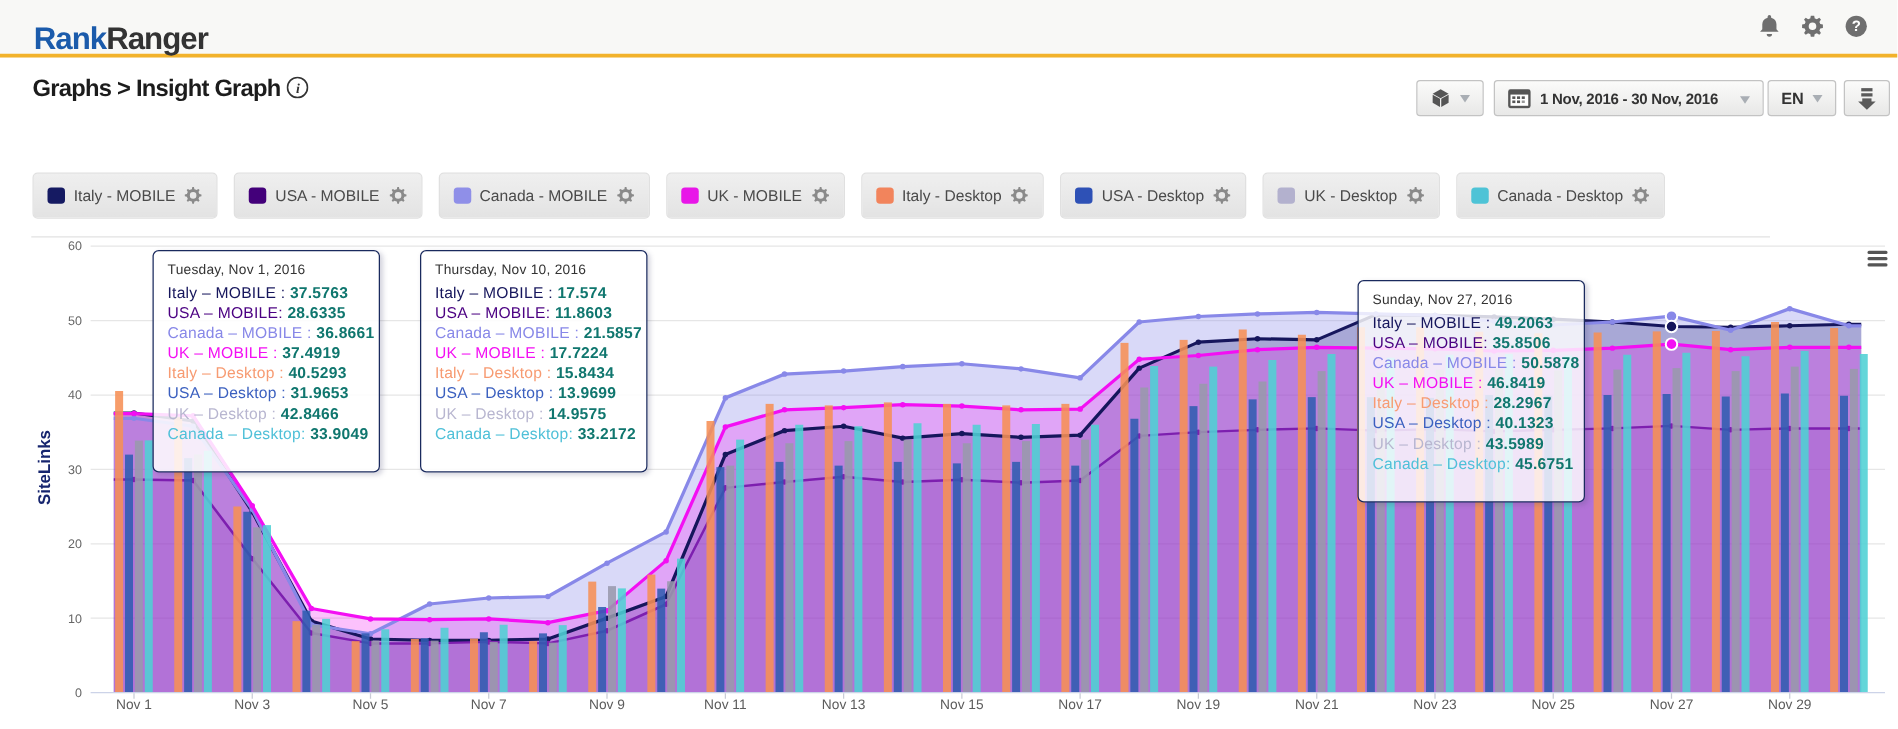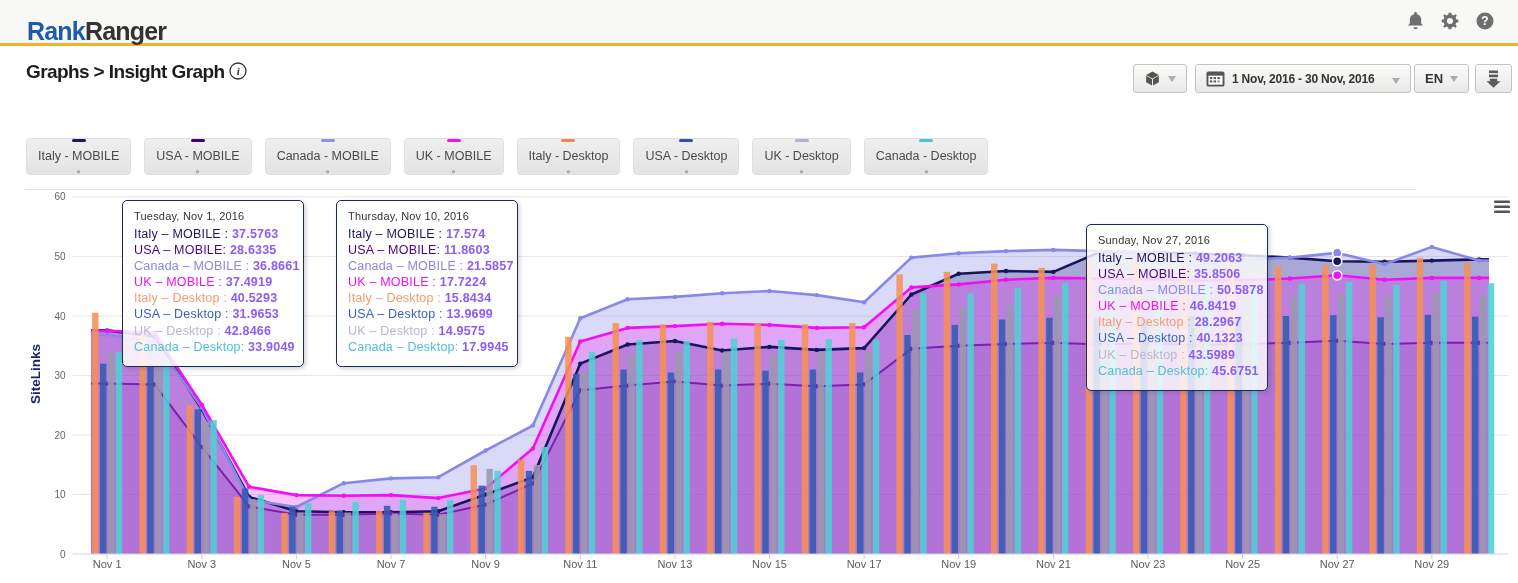--- a/index.html
+++ b/index.html
@@ -4,28 +4,28 @@
 html,body { width:1518px; height:583px; background:#fff; font-family:"Liberation Sans",sans-serif; overflow:hidden; position:relative; }
 .hdr { position:absolute; left:0; top:0; width:1518px; height:46px; background:#f8f8f6; border-bottom:3px solid #f2b22b; }
 .logo { position:absolute; left:27px; top:17px; font-size:25px; font-weight:bold; letter-spacing:-0.8px; color:#333; }
 .logo b { color:#1b5bab; }
 .hicons { position:absolute; right:24px; top:11px; display:flex; gap:17px; align-items:center; }
 .title { position:absolute; left:26px; top:61px; font-size:19px; font-weight:bold; letter-spacing:-0.6px; color:#1c1c1c; }
 .btn { position:absolute; height:29px; border:1px solid #c3c3c3; border-radius:3px; background:linear-gradient(#fbfbfa,#e8e8e7); display:flex; align-items:center; justify-content:center; gap:7px; white-space:nowrap; }
 .tri { width:0; height:0; border-left:4.5px solid transparent; border-right:4.5px solid transparent; border-top:6px solid #a9aeb4; display:inline-block; }
 .btxt { font-size:12px; font-weight:bold; color:#333; }
 .chiprow { position:absolute; left:26px; top:138px; display:flex; gap:13px; }
-.chip { height:37px; background:linear-gradient(#efefef,#e3e3e3); border:1px solid #e0e0e0; border-radius:4px; display:flex; align-items:center; padding:0 11px; gap:7px;flex-direction:column; }
+.chip { height:37px; background:linear-gradient(#efefef,#e3e3e3); border:1px solid #e0e0e0; border-radius:4px; display:flex; align-items:center; padding:0 11px; gap:7px; }
 .sq { width:14px; height:13px; border-radius:3px; display:inline-block; }
 .clab { font-size:12.5px; color:#4a4a4a; }
 .sep { position:absolute; left:25px; top:189px; width:1391px; height:1px; background:#e2e2e2; }
-.tip { position:absolute; width:182px; border:1.6px solid #1a2a5e; border-radius:5px; padding:9px 0 11px 11px; box-shadow:2px 2px 4px rgba(80,80,120,0.25); z-index:5; }
+.tip { position:absolute; width:182px; border:1.6px solid #1a2a5e; border-radius:5px; padding:9px 0 22px 11px; box-shadow:2px 2px 4px rgba(80,80,120,0.25); z-index:5; }
 .tipdate { font-size:11px; color:#333; margin-bottom:4px; letter-spacing:0.2px; }
 .tiprow { font-size:12.5px; line-height:16.1px; letter-spacing:0.2px; white-space:nowrap; }
-.tiprow b { color:#8b5cf6; }
+.tiprow b { color:#0f766e; }
 </style></head>
 <body>
 <svg width="1518" height="583" viewBox="0 0 1518 583" style="position:absolute;left:0;top:0;font-family:'Liberation Sans',sans-serif">
 <line x1="72.5" y1="494.5" x2="1508" y2="494.5" stroke="#e6e6e6" stroke-width="1"></line>
 <line x1="72.5" y1="435.0" x2="1508" y2="435.0" stroke="#e6e6e6" stroke-width="1"></line>
 <line x1="72.5" y1="375.5" x2="1508" y2="375.5" stroke="#e6e6e6" stroke-width="1"></line>
 <line x1="72.5" y1="316.0" x2="1508" y2="316.0" stroke="#e6e6e6" stroke-width="1"></line>
 <line x1="72.5" y1="256.5" x2="1508" y2="256.5" stroke="#e6e6e6" stroke-width="1"></line>
 <line x1="72.5" y1="196.9" x2="1508" y2="196.9" stroke="#e6e6e6" stroke-width="1"></line>
 <path d="M91.0,554 L91.0,330.4 L107.2,330.4 L154.5,336.8 L201.8,409.4 L249.1,496.9 L296.4,511.2 L343.7,512.3 L391.0,512.3 L438.3,511.2 L485.6,494.5 L532.9,477.2 L580.3,363.6 L627.6,344.5 L674.9,341.0 L722.2,350.5 L769.5,346.9 L816.8,349.9 L864.1,348.1 L911.4,294.5 L958.7,273.7 L1006.0,271.0 L1053.4,271.9 L1100.7,251.7 L1148.0,252.3 L1195.3,253.5 L1242.6,255.3 L1289.9,257.6 L1337.2,261.2 L1384.5,261.8 L1431.8,260.6 L1479.1,259.4 L1489.0,259.4 L1489.0,554 Z" fill="rgba(22,22,92,0.31)"></path>
@@ -467,21 +467,21 @@
   </div>
 <div class="tip" style="left:336px;top:200px;background:rgba(255,255,255,0.86)">
     <div class="tipdate">Thursday, Nov 10, 2016</div>
     <div class="tiprow"><span style="color:#16165C">Italy – MOBILE&nbsp;:</span> <b>17.574</b></div>
     <div class="tiprow"><span style="color:#4B0082">USA – MOBILE:</span> <b>11.8603</b></div>
     <div class="tiprow"><span style="color:#8888E8">Canada – MOBILE&nbsp;:</span> <b>21.5857</b></div>
     <div class="tiprow"><span style="color:#F30FF3">UK – MOBILE&nbsp;:</span> <b>17.7224</b></div>
     <div class="tiprow"><span style="color:#F79B72">Italy – Desktop&nbsp;:</span> <b>15.8434</b></div>
     <div class="tiprow"><span style="color:#3A5FBF">USA – Desktop&nbsp;:</span> <b>13.9699</b></div>
     <div class="tiprow"><span style="color:#B8B6D0">UK – Desktop&nbsp;:</span> <b>14.9575</b></div>
-    <div class="tiprow"><span style="color:#4FC0D8">Canada – Desktop:</span> <b>17.9945</b></div>
+    <div class="tiprow"><span style="color:#4FC0D8">Canada – Desktop:</span> <b>33.2172</b></div>
   </div>
 <div class="tip" style="left:1086px;top:224px;background:rgba(255,255,255,0.82)">
     <div class="tipdate">Sunday, Nov 27, 2016</div>
     <div class="tiprow"><span style="color:#16165C">Italy – MOBILE&nbsp;:</span> <b>49.2063</b></div>
     <div class="tiprow"><span style="color:#4B0082">USA – MOBILE:</span> <b>35.8506</b></div>
     <div class="tiprow"><span style="color:#8888E8">Canada – MOBILE&nbsp;:</span> <b>50.5878</b></div>
     <div class="tiprow"><span style="color:#F30FF3">UK – MOBILE&nbsp;:</span> <b>46.8419</b></div>
     <div class="tiprow"><span style="color:#F79B72">Italy – Desktop&nbsp;:</span> <b>28.2967</b></div>
     <div class="tiprow"><span style="color:#3A5FBF">USA – Desktop&nbsp;:</span> <b>40.1323</b></div>
     <div class="tiprow"><span style="color:#B8B6D0">UK – Desktop&nbsp;:</span> <b>43.5989</b></div>

